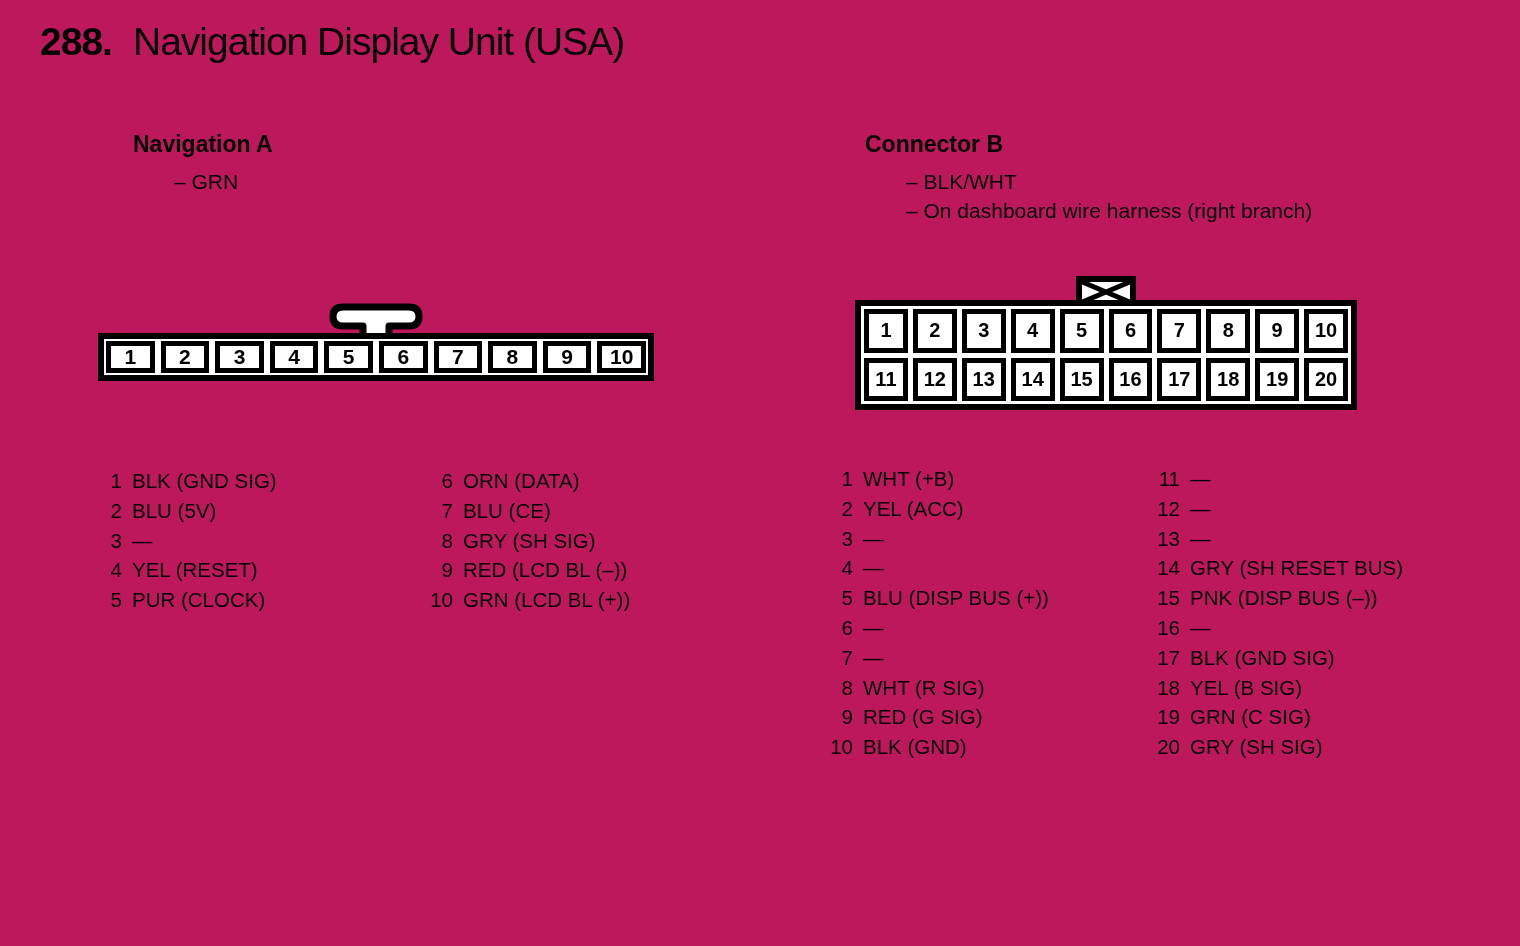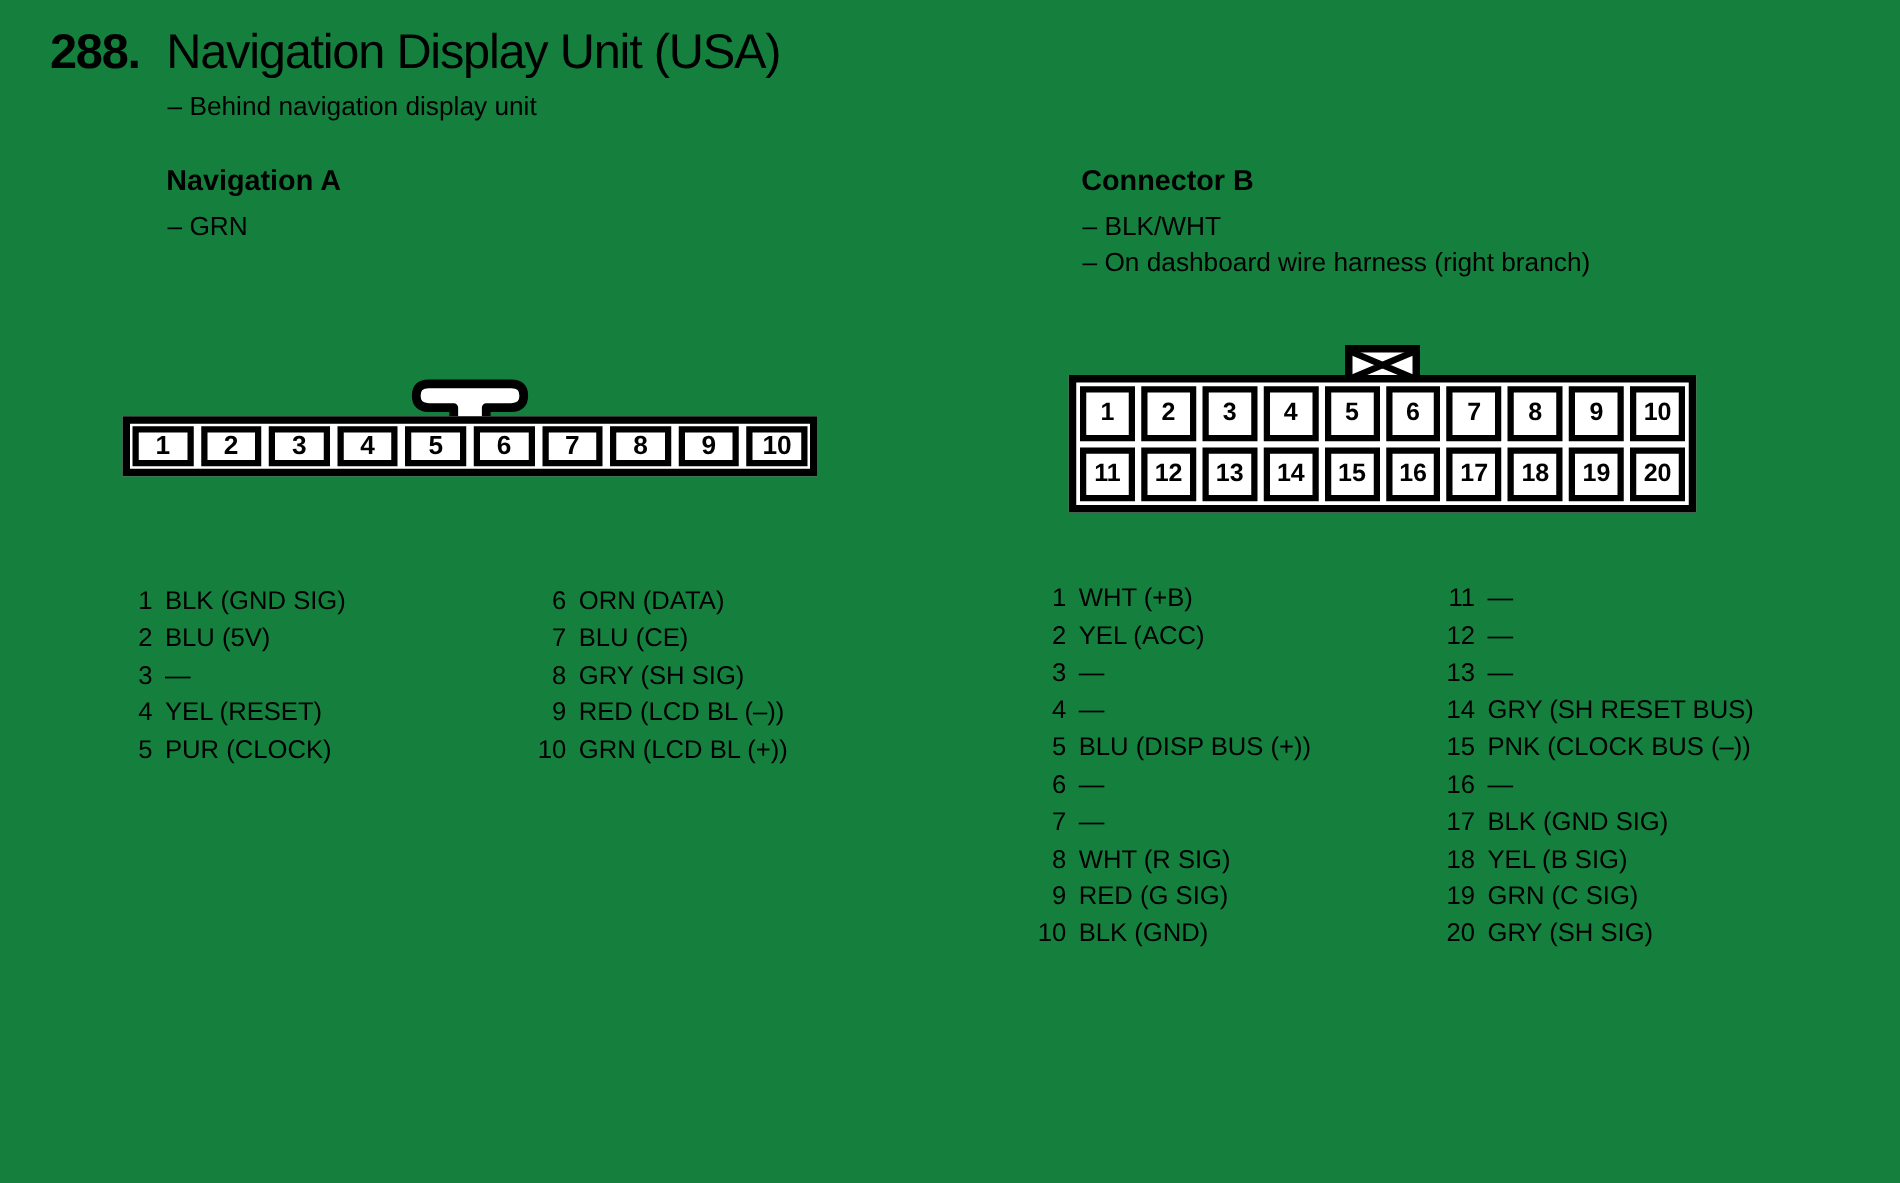--- a/index.html
+++ b/index.html
@@ -5,21 +5,21 @@
   * { box-sizing: border-box; margin: 0; padding: 0; }
   html, body { background: #ffffff; }
   body {
     font-family: "Liberation Sans", sans-serif;
     color: #000000;
   }
   .page {
     position: relative;
     width: 1520px;
     height: 946px;
-    background: #15803d;
+    background: #be185d;
     overflow: hidden;
   }
   .abs { position: absolute; }
 
   
   .sec-num {
     left: 40px; top: 20px;
     font-size: 39px; font-weight: bold; letter-spacing: -1px;
     white-space: nowrap;
   }
@@ -30,21 +30,21 @@
   }
   .subtitle {
     left: 134px; top: 74px;
     font-size: 21px; white-space: nowrap;
   }
 
   
   .conn-title { font-size: 23px; font-weight: bold; white-space: nowrap; }
   .conn-title.a { left: 133px; top: 131px; }
   .conn-title.b { left: 865px; top: 131px; }
-  .note { font-size: 21px; white-space: nowrap; }
+  .note { font-size: 21px; white-space: nowrap; margin-left: 40px; }
   .note.a1 { left: 134px; top: 170px; }
   .note.a2 { left: 134px; top: 199px; }
   .note.b1 { left: 866px; top: 170px; }
   .note.b2 { left: 866px; top: 199px; }
 
   
   .conn-a-graphic { left: 98px; top: 300px; width: 556px; height: 82px; }
   .latch-a { position: absolute; left: 228px; top: 0; }
   .conn-a-box {
     position: absolute; left: 0; top: 33px;
@@ -95,21 +95,20 @@
   .col-b1 { left: 826px; top: 464px; }  .col-b1 .pin-num { width: 27px; }
   .col-b2 { left: 1152px; top: 464px; } .col-b2 .pin-num { width: 28px; }
 </style>
 </head>
 <body>
 
 <div class="page">
 
   <div class="abs sec-num">288.</div>
   <h1 class="abs sec-title">Navigation Display Unit (USA)</h1>
-  <div class="abs subtitle">– Behind navigation display unit</div>
 
   <div class="abs conn-title a">Navigation A</div>
   <div class="abs note a1">– GRN</div>
 
   <div class="abs conn-title b">Connector B</div>
   <div class="abs note b1">– BLK/WHT</div>
   <div class="abs note b2">– On dashboard wire harness (right branch)</div>
 
   <div class="abs conn-a-graphic">
     <svg class="latch-a" width="100" height="41" viewBox="0 0 100 41" aria-hidden="true">
@@ -259,21 +258,21 @@
     <div class="pin-row">
       <span class="pin-num">13</span>
       <span class="pin-label">—</span>
     </div>
     <div class="pin-row">
       <span class="pin-num">14</span>
       <span class="pin-label">GRY (SH RESET BUS)</span>
     </div>
     <div class="pin-row">
       <span class="pin-num">15</span>
-      <span class="pin-label">PNK (CLOCK BUS (–))</span>
+      <span class="pin-label">PNK (DISP BUS (–))</span>
     </div>
     <div class="pin-row">
       <span class="pin-num">16</span>
       <span class="pin-label">—</span>
     </div>
     <div class="pin-row">
       <span class="pin-num">17</span>
       <span class="pin-label">BLK (GND SIG)</span>
     </div>
     <div class="pin-row">

